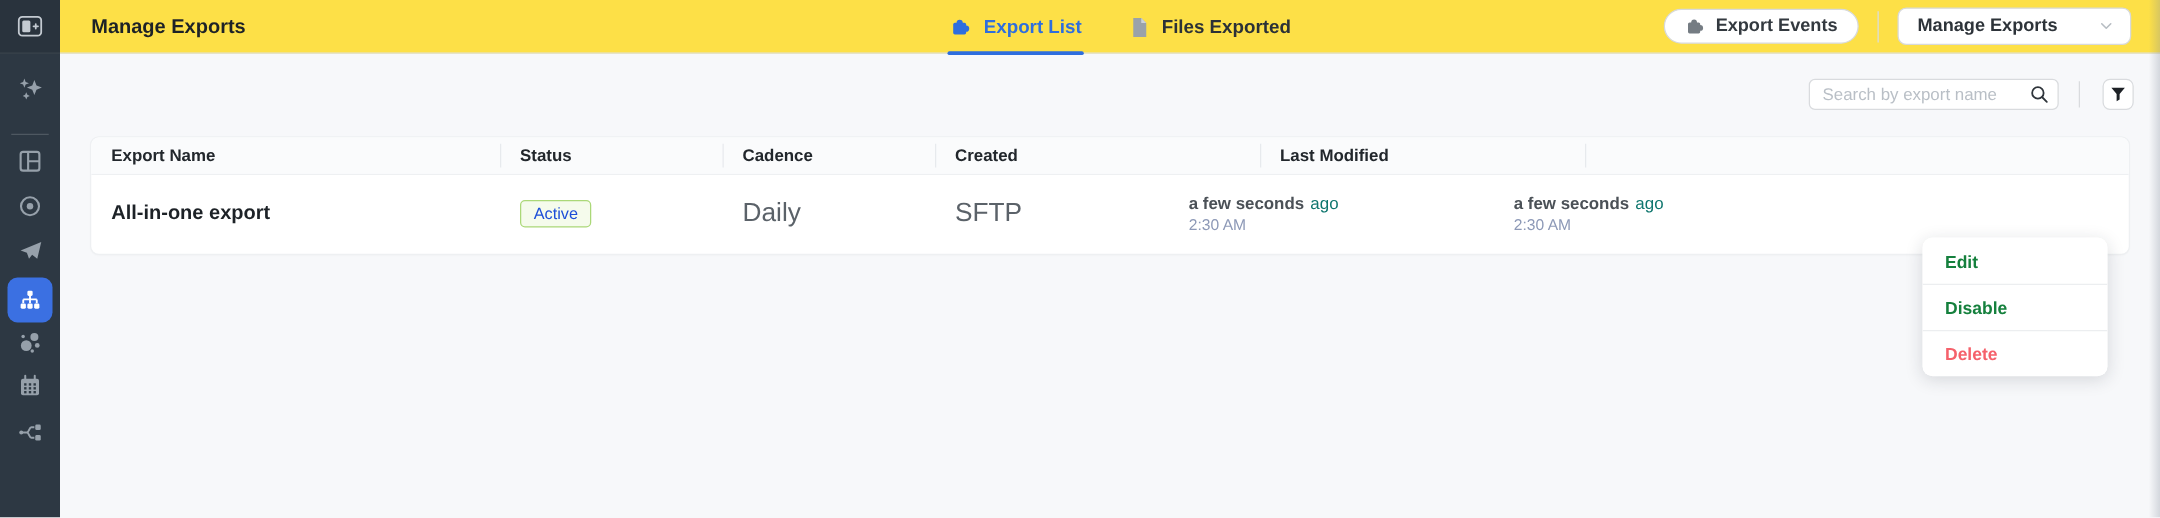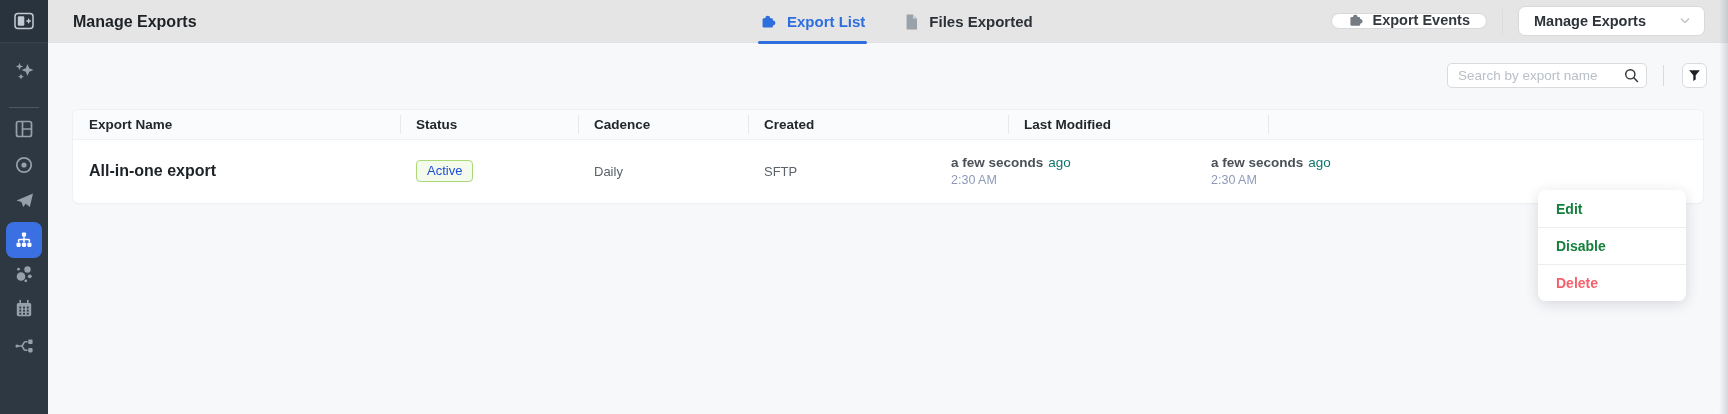--- a/index.html
+++ b/index.html
@@ -9,34 +9,34 @@
   
   .sidebar { position:absolute; left:0; top:0; width:48px; height:414px; background:#2d3843; z-index:6; }
   .sb-top { height:43px; display:flex; align-items:center; justify-content:center;
             background:#29333d; border-bottom:1px solid rgba(255,255,255,.08); color:#c3cad1; cursor:pointer; }
   .sb-item { position:absolute; left:0; width:48px; height:36px; display:flex; align-items:center;
              justify-content:center; color:#96a0aa; cursor:pointer; }
   .sb-item.active { left:6px; width:36px; border-radius:8px; background:#3b70e2; color:#fff; }
   .sb-divider { position:absolute; left:9px; top:107px; width:30px; height:1px; background:rgba(255,255,255,.16); }
 
   
-  .topbar { position:absolute; left:48px; right:0; top:0; height:43px; background:#e5e5e5;
+  .topbar { position:absolute; left:48px; right:0; top:0; height:43px; background:#fde047;
             border-bottom:1px solid #e0e2e4; z-index:4; }
   .page-title { position:absolute; left:25px; top:0; height:43px; line-height:43px;
                 font-size:16px; font-weight:700; color:#1d2227; }
   .tabs { position:absolute; left:710px; top:0; height:43px; display:flex; gap:34px; }
   .tab { position:relative; display:flex; align-items:center; gap:10px; height:43px;
          font-size:15px; font-weight:700; color:#2b3137; cursor:pointer; padding:0 2px; }
   .tab .tab-icon { display:flex; }
   .tab.active { color:#2e6ede; }
   .tab.active::after { content:''; position:absolute; left:0; right:0; bottom:-1px; height:3px;
                        background:#2e6ede; border-radius:2px; }
   .topbar-right { position:absolute; right:23px; top:6px; display:flex; align-items:center; gap:15px; }
-  .btn-pill { height:16px; padding:0 16px; border:1px solid #d7d9db; border-radius:16px; background:#fff;
-              display:flex; align-items:flex-end; gap:9px; font-size:14.5px; font-weight:700; color:#33393f;
+  .btn-pill { height:28px; padding:0 16px; border:1px solid #d7d9db; border-radius:16px; background:#fff;
+              display:flex; align-items:center; gap:9px; font-size:14.5px; font-weight:700; color:#33393f;
               cursor:pointer; font-family:inherit; }
   .vdiv { width:1px; height:25px; background:#dadcde; }
   .btn-select { width:187px; height:30px; border:1px solid #d7d9db; border-radius:7px; background:#fff;
                 display:flex; align-items:center; justify-content:space-between; padding:0 11px 0 15px;
                 font-size:14.5px; font-weight:700; color:#2d3339; cursor:pointer; font-family:inherit; }
 
   
   .toolbar { position:absolute; left:48px; right:0; top:44px; height:56px; background:#f7f8fa; }
   .search-group { position:absolute; right:81px; top:19px; width:200px; height:25px; background:#fff;
                   border:1px solid #d9dbde; border-radius:5px; display:flex; align-items:center; }
@@ -58,21 +58,21 @@
   .th { position:relative; display:flex; align-items:center; padding-left:16px; height:100%;
         font-size:13.5px; font-weight:700; color:#22272c; }
   .th + .th::before { content:''; position:absolute; left:0; top:5px; bottom:5px; width:1px; background:#e7eaed; }
   .trow { display:flex; height:62px; align-items:center; cursor:pointer; }
   .td { padding-left:16px; }
   .c1 { width:327px; } .c2 { width:178px; } .c3 { width:170px; } .c4 { width:187px; }
   .c5 { width:260px; } .c6 { width:260px; } .c7 { flex:1; }
   .export-name { font-size:16px; font-weight:700; color:#1d2227; }
   .badge { display:inline-block; font-size:13px; line-height:16px; color:#1d4ed8; background:#f5fbec;
            border:1px solid #abd878; border-radius:4px; padding:2px 10px; }
-  .cell-gray { font-size:13px; color:#5b6269; }
+  .cell-gray { font-size:21px; color:#5b6269; }
   .l1 { font-size:13.5px; color:#4b5157; font-weight:700; }
   .l1 .ago { color:#0f766e; font-weight:400; margin-left:5px; }
   .l2 { font-size:12.5px; color:#8d99b7; margin-top:3px; }
 
   
   .ctx-menu { position:absolute; left:1538px; top:190px; width:148px; background:#fff; border-radius:8px;
               box-shadow:0 3px 14px rgba(24,32,45,.15); overflow:hidden; z-index:10; }
   .ctx-item { height:37px; display:flex; align-items:center; padding-left:18px; font-size:14px;
               font-weight:700; color:#15803d; cursor:pointer; border-top:1px solid #eceef0; background:#fff; }
   .ctx-item:first-child { border-top:0; }

